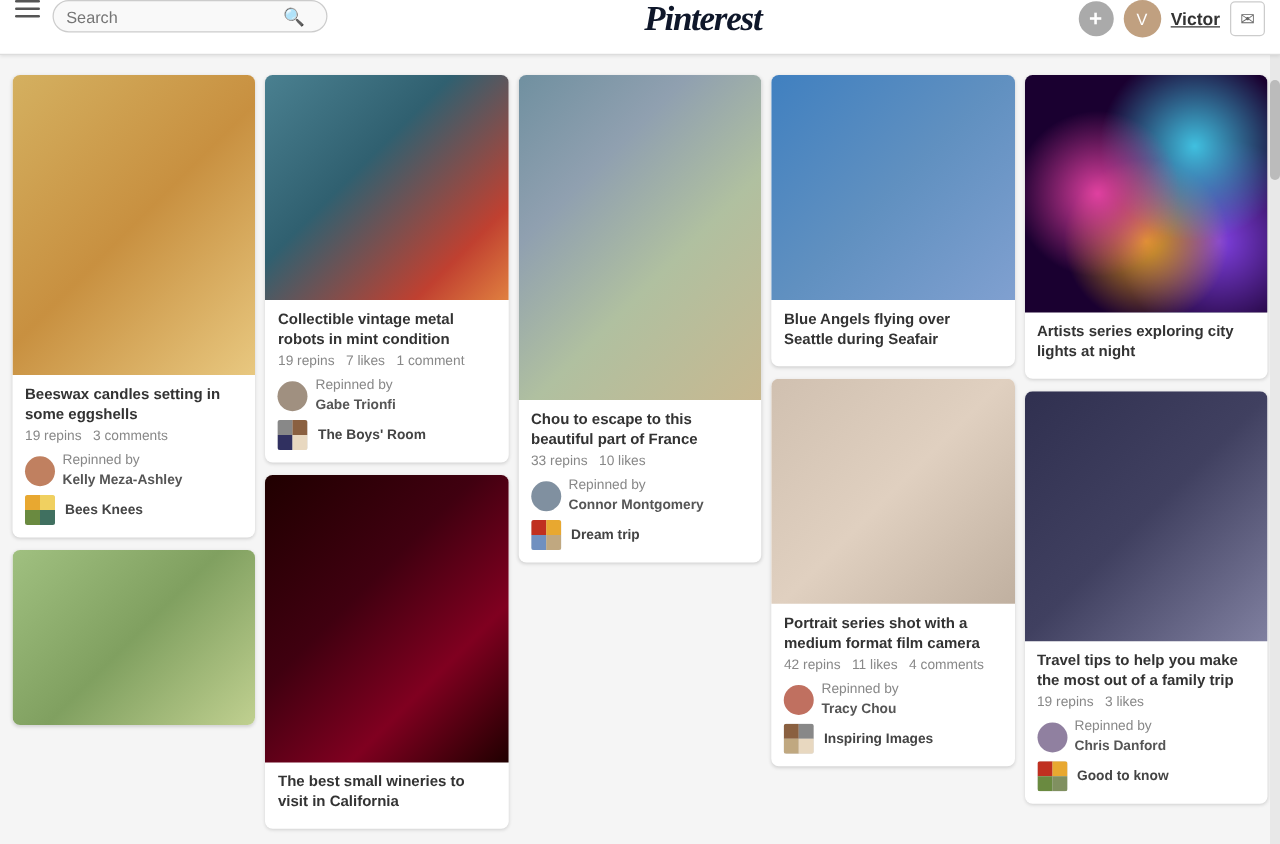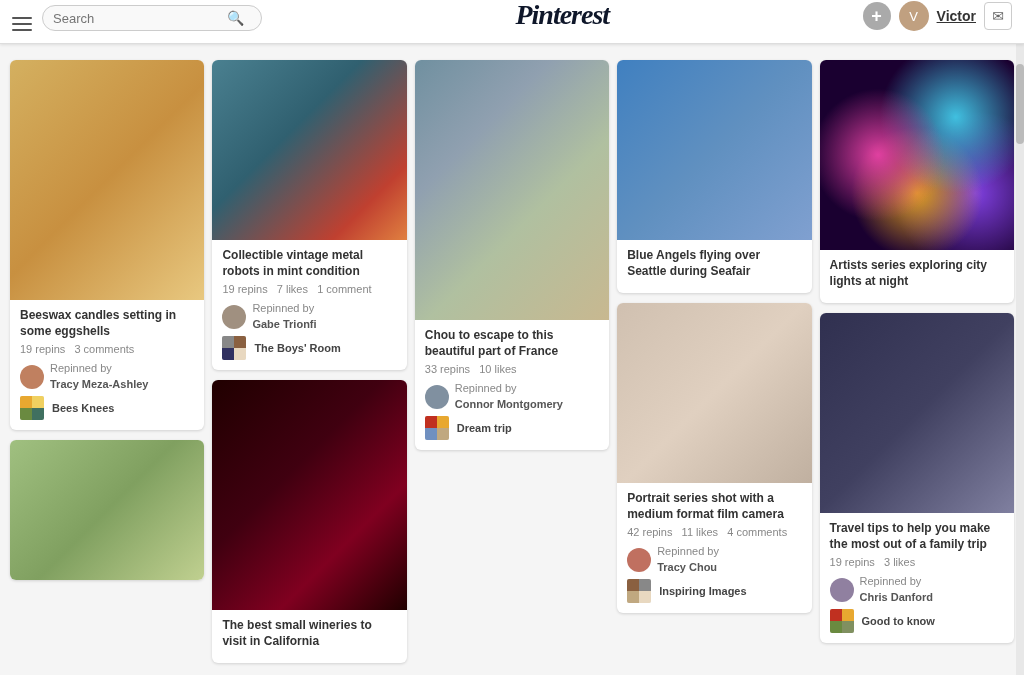--- a/index.html
+++ b/index.html
@@ -1,24 +1,24 @@
 <!DOCTYPE html>
 <html><head>
   <meta charset="utf-8">
   <style>
     * { box-sizing: border-box; margin: 0; padding: 0; }
     body { font-family: Arial, Helvetica, sans-serif; background: #f5f5f5; overflow-x: hidden; }
 
     
     #header {
       display: flex;
-      align-items: flex-end;
+      align-items: flex-start;
       background: #fff;
       border-bottom: 1px solid #ddd;
-      padding: 12px 12px;
+      padding: 0 12px;
       height: 44px;
       position: fixed;
       top: 0; left: 0; right: 0;
       z-index: 100;
       box-shadow: 0 1px 3px rgba(0,0,0,0.1);
     }
     #header .menu-btn {
       display: flex; flex-direction: column; justify-content: space-between;
       width: 20px; height: 14px; cursor: pointer; margin-right: 10px; flex-shrink: 0;
     }
@@ -159,21 +159,21 @@
 
 <main id="main">
 
   <div class="pin-card">
     <div class="pin-img img-candles"></div>
     <div class="pin-body">
       <div class="pin-title">Beeswax candles setting in some eggshells</div>
       <div class="pin-stats">19 repins &nbsp; 3 comments</div>
       <div class="pin-repinned">
         <div class="rep-avatar" style="background:#c08060;"></div>
-        <div class="rep-info">Repinned by<br><strong>Tracy Meza-Ashley</strong></div>
+        <div class="rep-info">Repinned by<br><strong>Kelly Meza-Ashley</strong></div>
       </div>
       <div class="pin-onto">
         <div class="onto-thumb">
           <span class="swatch-orange"></span>
             <span class="swatch-yellow"></span>
           <span class="swatch-green"></span>
             <span class="swatch-teal"></span>
         </div>
         <span class="onto-label">Bees Knees</span>
       </div>

